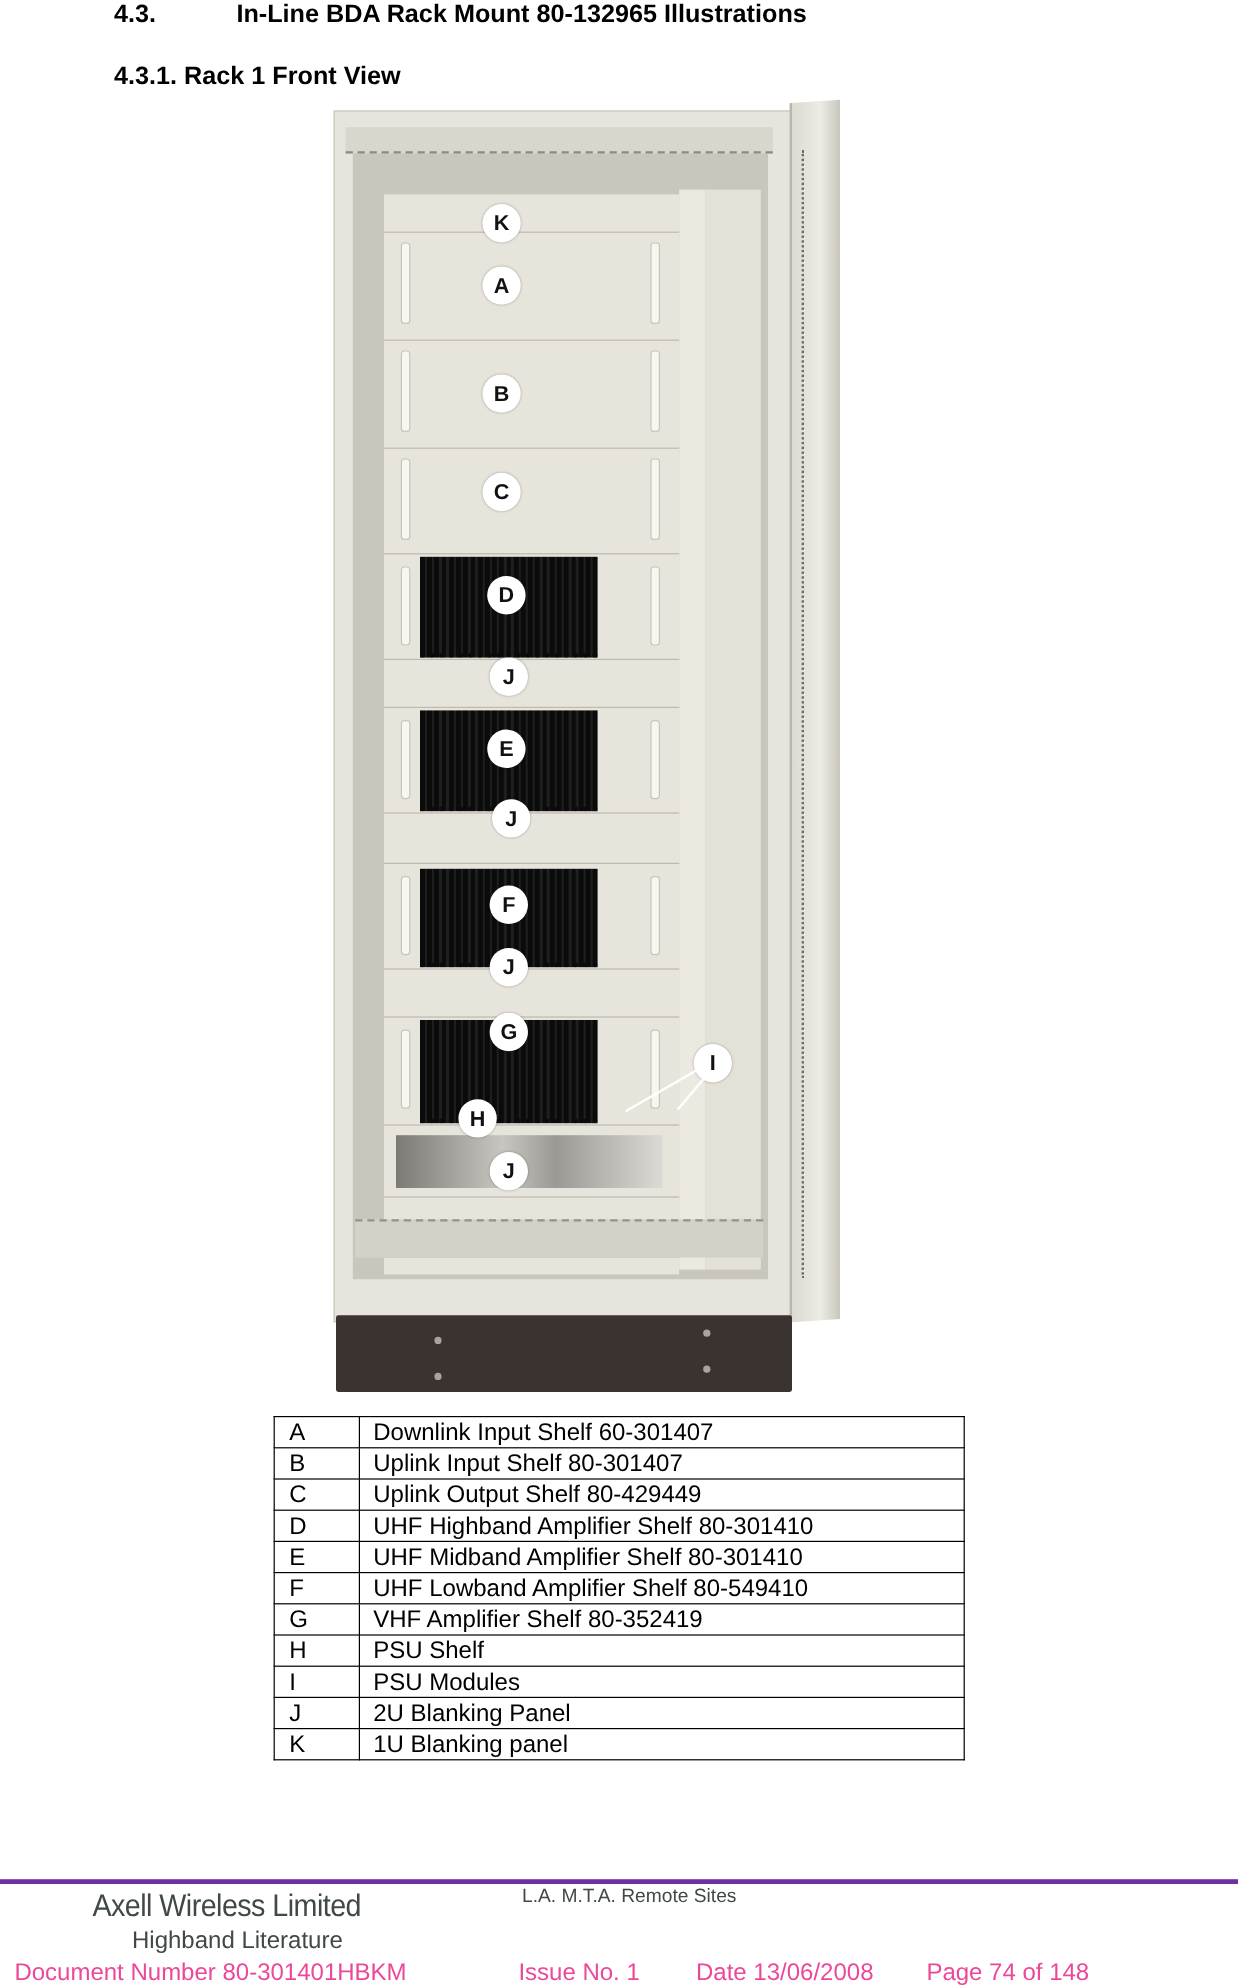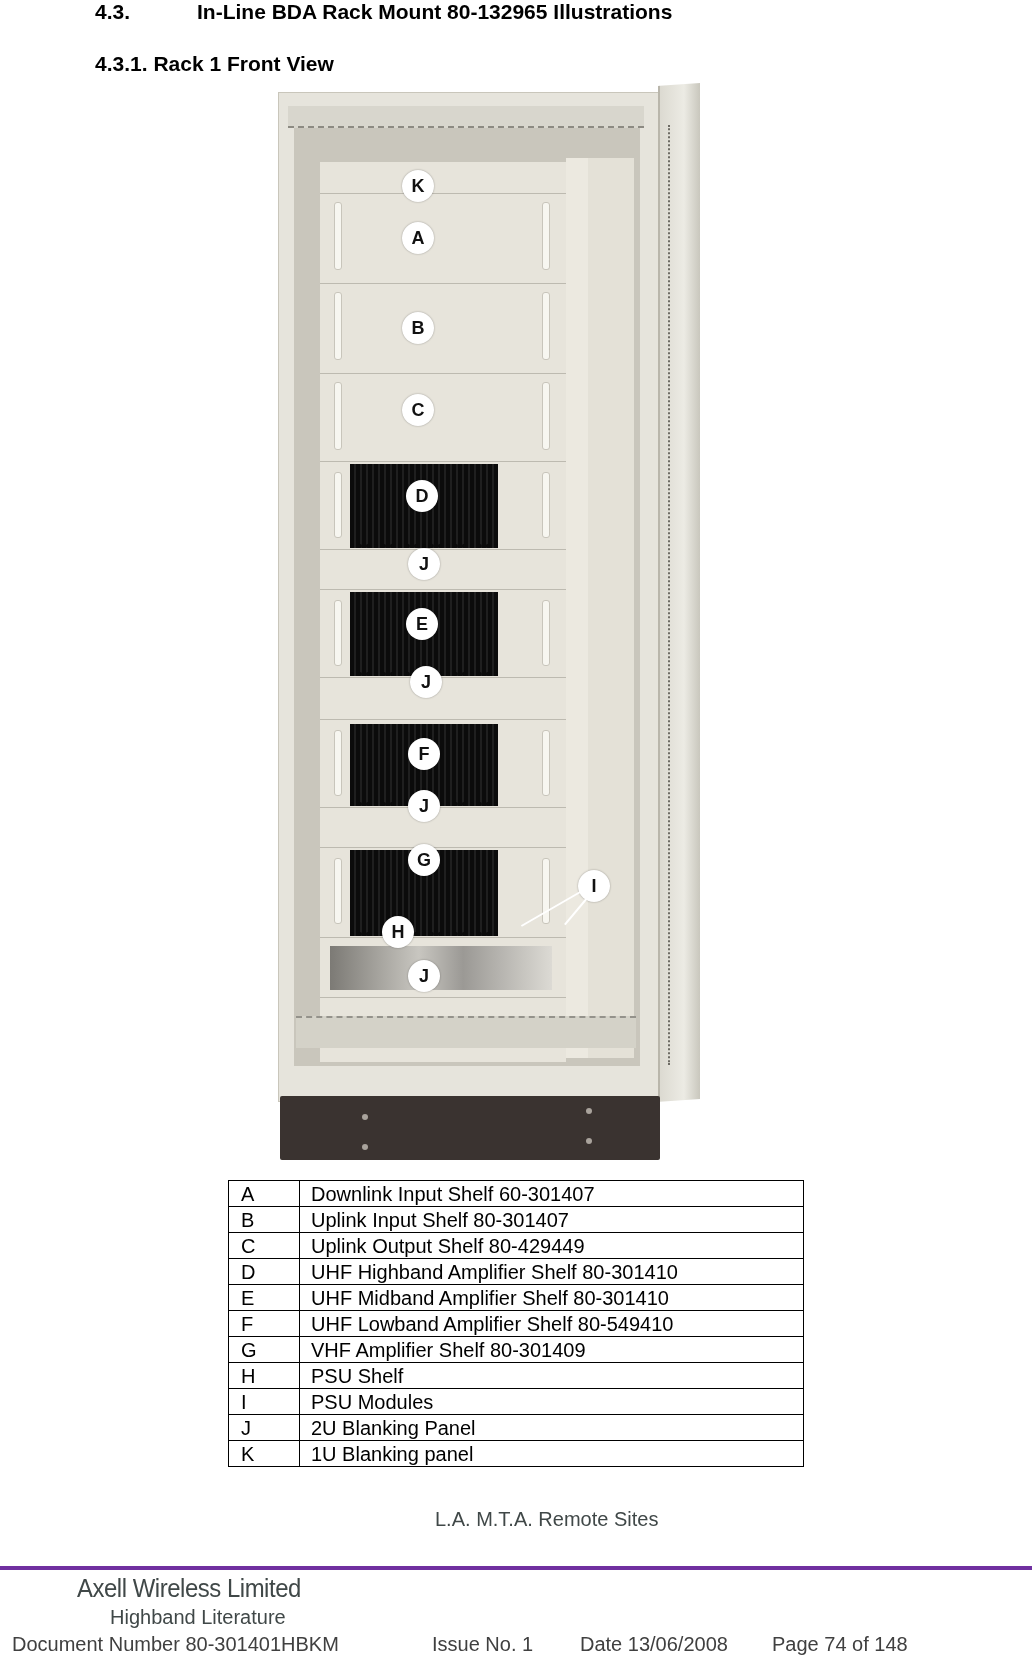--- a/index.html
+++ b/index.html
@@ -31,22 +31,22 @@
   
   table.legend { position:absolute; left:228px; top:1180px; width:576px; border-collapse:collapse; font-size:20px; }
   table.legend td { border:1.5px solid #000; padding:0 0 0 0; height:25px; line-height:24px; vertical-align:middle; }
   table.legend td.key { width:58px; padding-left:12px; }
   table.legend td.desc { padding-left:11px; }
 
   
   .footer-rule { position:absolute; left:0; top:1566px; width:1032px; height:4px; background:#7030a0; }
   .f-company { position:absolute; left:77px; top:1573px; font-size:26px; color:#404848; letter-spacing:-0.5px; font-family:"Liberation Sans", sans-serif; transform:scaleX(0.92); transform-origin:left; white-space:nowrap; }
   .f-lit { position:absolute; left:110px; top:1606px; font-size:20px; color:#404848; white-space:nowrap; }
-  .f-site { position:absolute; left:435px; top:1508px; font-size:20px; color:#404848; white-space:nowrap; }
-  .f-bottom { position:absolute; left:12px; top:1633px; font-size:20px; color:#404040; white-space:nowrap; }
+  .f-site { position:absolute; left:435px; top:1572px; font-size:16px; color:#404848; white-space:nowrap; }
+  .f-bottom { position:absolute; left:12px; top:1633px; font-size:20px; color:#ec4899; white-space:nowrap; }
   .f-bottom span { display:inline-block; }
 </style>
 </head>
 <body>
 
 <div class="h1">
   <span class="num">4.3.</span><span>In-Line BDA Rack Mount 80-132965 Illustrations</span>
 </div>
 <div class="h2">4.3.1. Rack 1 Front View</div>
 
@@ -165,21 +165,21 @@
     <tr>
         <td class="key">E</td>
         <td class="desc">UHF Midband Amplifier Shelf 80-301410</td>
       </tr>
     <tr>
         <td class="key">F</td>
         <td class="desc">UHF Lowband Amplifier Shelf 80-549410</td>
       </tr>
     <tr>
         <td class="key">G</td>
-        <td class="desc">VHF Amplifier Shelf 80-301409</td>
+        <td class="desc">VHF Amplifier Shelf 80-352419</td>
       </tr>
     <tr>
         <td class="key">H</td>
         <td class="desc">PSU Shelf</td>
       </tr>
     <tr>
         <td class="key">I</td>
         <td class="desc">PSU Modules</td>
       </tr>
     <tr>

